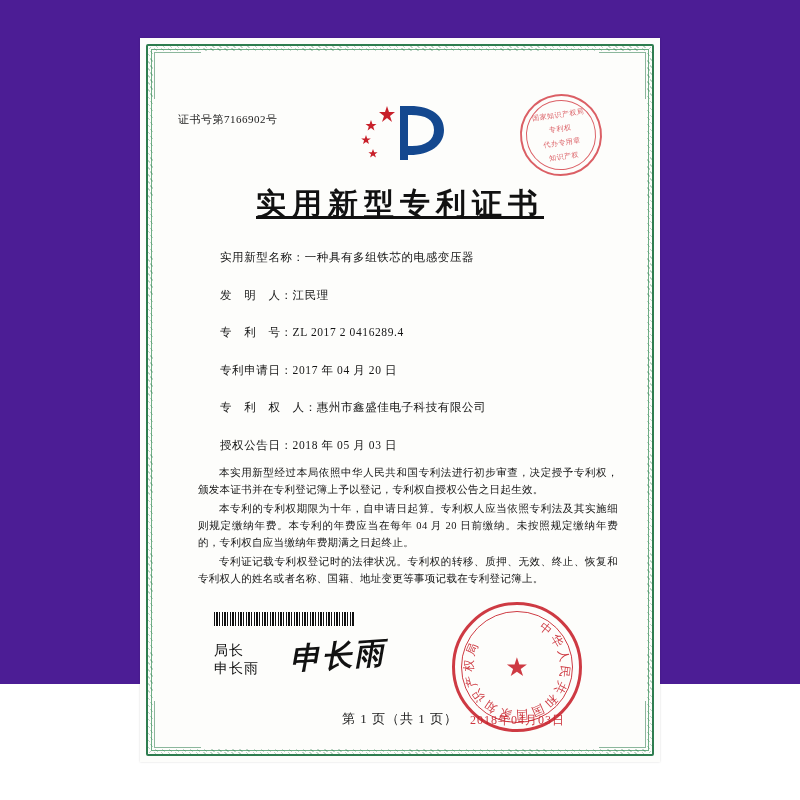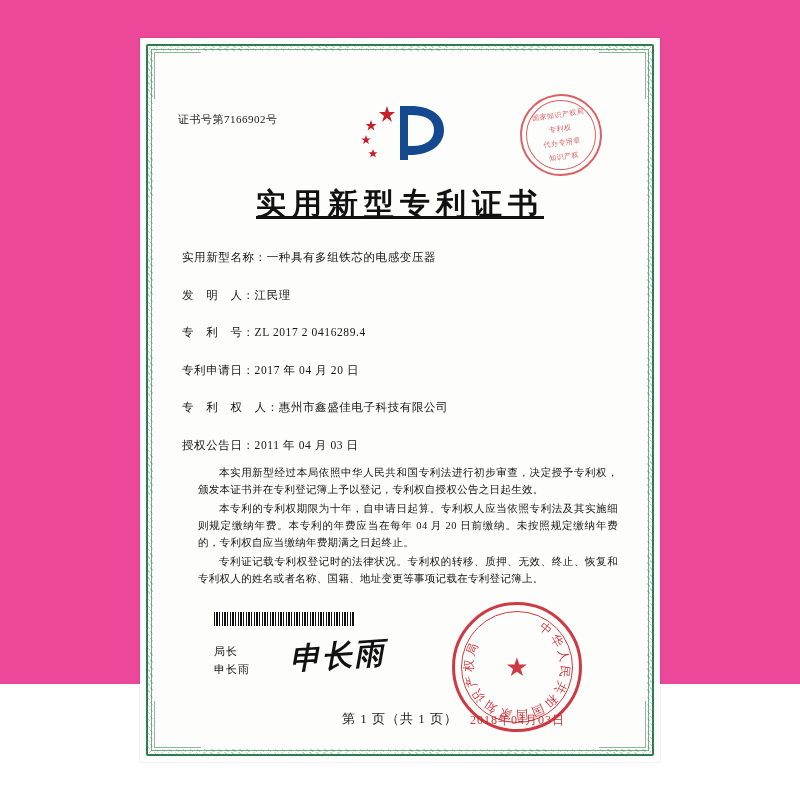--- a/index.html
+++ b/index.html
@@ -10,21 +10,21 @@
     height: 800px;
     overflow: hidden;
   }
   body {
     font-family: "Liberation Serif", serif;
   }
   .page {
     position: relative;
     width: 800px;
     height: 684px;
-    background: #ec4899;
+    background: #4c1d95;
   }
   
   .cert {
     position: absolute;
     left: 140px;
     top: 38px;
     width: 520px;
     height: 724px;
     background: #fdfdfb;
     box-shadow: 0 0 2px rgba(0,0,0,0.15);
@@ -127,21 +127,21 @@
     right: 12px;
     top: 186px;
   }
   .field {
     font-size: 11.5px;
     color: #151515;
     margin-bottom: 22.5px;
     letter-spacing: 0.6px;
     white-space: nowrap;
   }
-  .field .label { display: inline; }
+  .field .label { display: inline; margin-left: 38px; }
   .field .value { display: inline; }
 
   .body-text {
     position: absolute;
     left: 12px;
     right: 12px;
     top: 400px;
     font-size: 10.5px;
     line-height: 17px;
     color: #151515;
@@ -167,21 +167,21 @@
       #fff 4px, #fff 5px,
       #111 5px, #111 6px,
       #fff 6px, #fff 8px
     );
   }
 
   .signature-block {
     position: absolute;
     left: 44px;
     top: 578px;
-    font-size: 11px;
+    font-size: 14px;
     color: #111;
     line-height: 18px;
     letter-spacing: 1px;
   }
   .handwriting {
     position: absolute;
     left: 120px;
     top: 572px;
     font-size: 30px;
     color: #111;
@@ -319,21 +319,21 @@
         <div class="field">
           <span class="label">专　利　号：</span><span class="value">ZL 2017 2 0416289.4</span>
         </div>
         <div class="field">
           <span class="label">专利申请日：</span><span class="value">2017 年 04 月 20 日</span>
         </div>
         <div class="field">
           <span class="label">专　利　权　人：</span><span class="value">惠州市鑫盛佳电子科技有限公司</span>
         </div>
         <div class="field">
-          <span class="label">授权公告日：</span><span class="value">2011 年 04 月 03 日</span>
+          <span class="label">授权公告日：</span><span class="value">2018 年 05 月 03 日</span>
         </div>
       </div>
 
       <div class="body-text">
         <p>本实用新型经过本局依照中华人民共和国专利法进行初步审查，决定授予专利权，颁发本证书并在专利登记簿上予以登记，专利权自授权公告之日起生效。</p>
         <p>本专利的专利权期限为十年，自申请日起算。专利权人应当依照专利法及其实施细则规定缴纳年费。本专利的年费应当在每年 04 月 20 日前缴纳。未按照规定缴纳年费的，专利权自应当缴纳年费期满之日起终止。</p>
         <p>专利证记载专利权登记时的法律状况。专利权的转移、质押、无效、终止、恢复和专利权人的姓名或者名称、国籍、地址变更等事项记载在专利登记簿上。</p>
       </div>
 
       <div class="barcode"></div>

